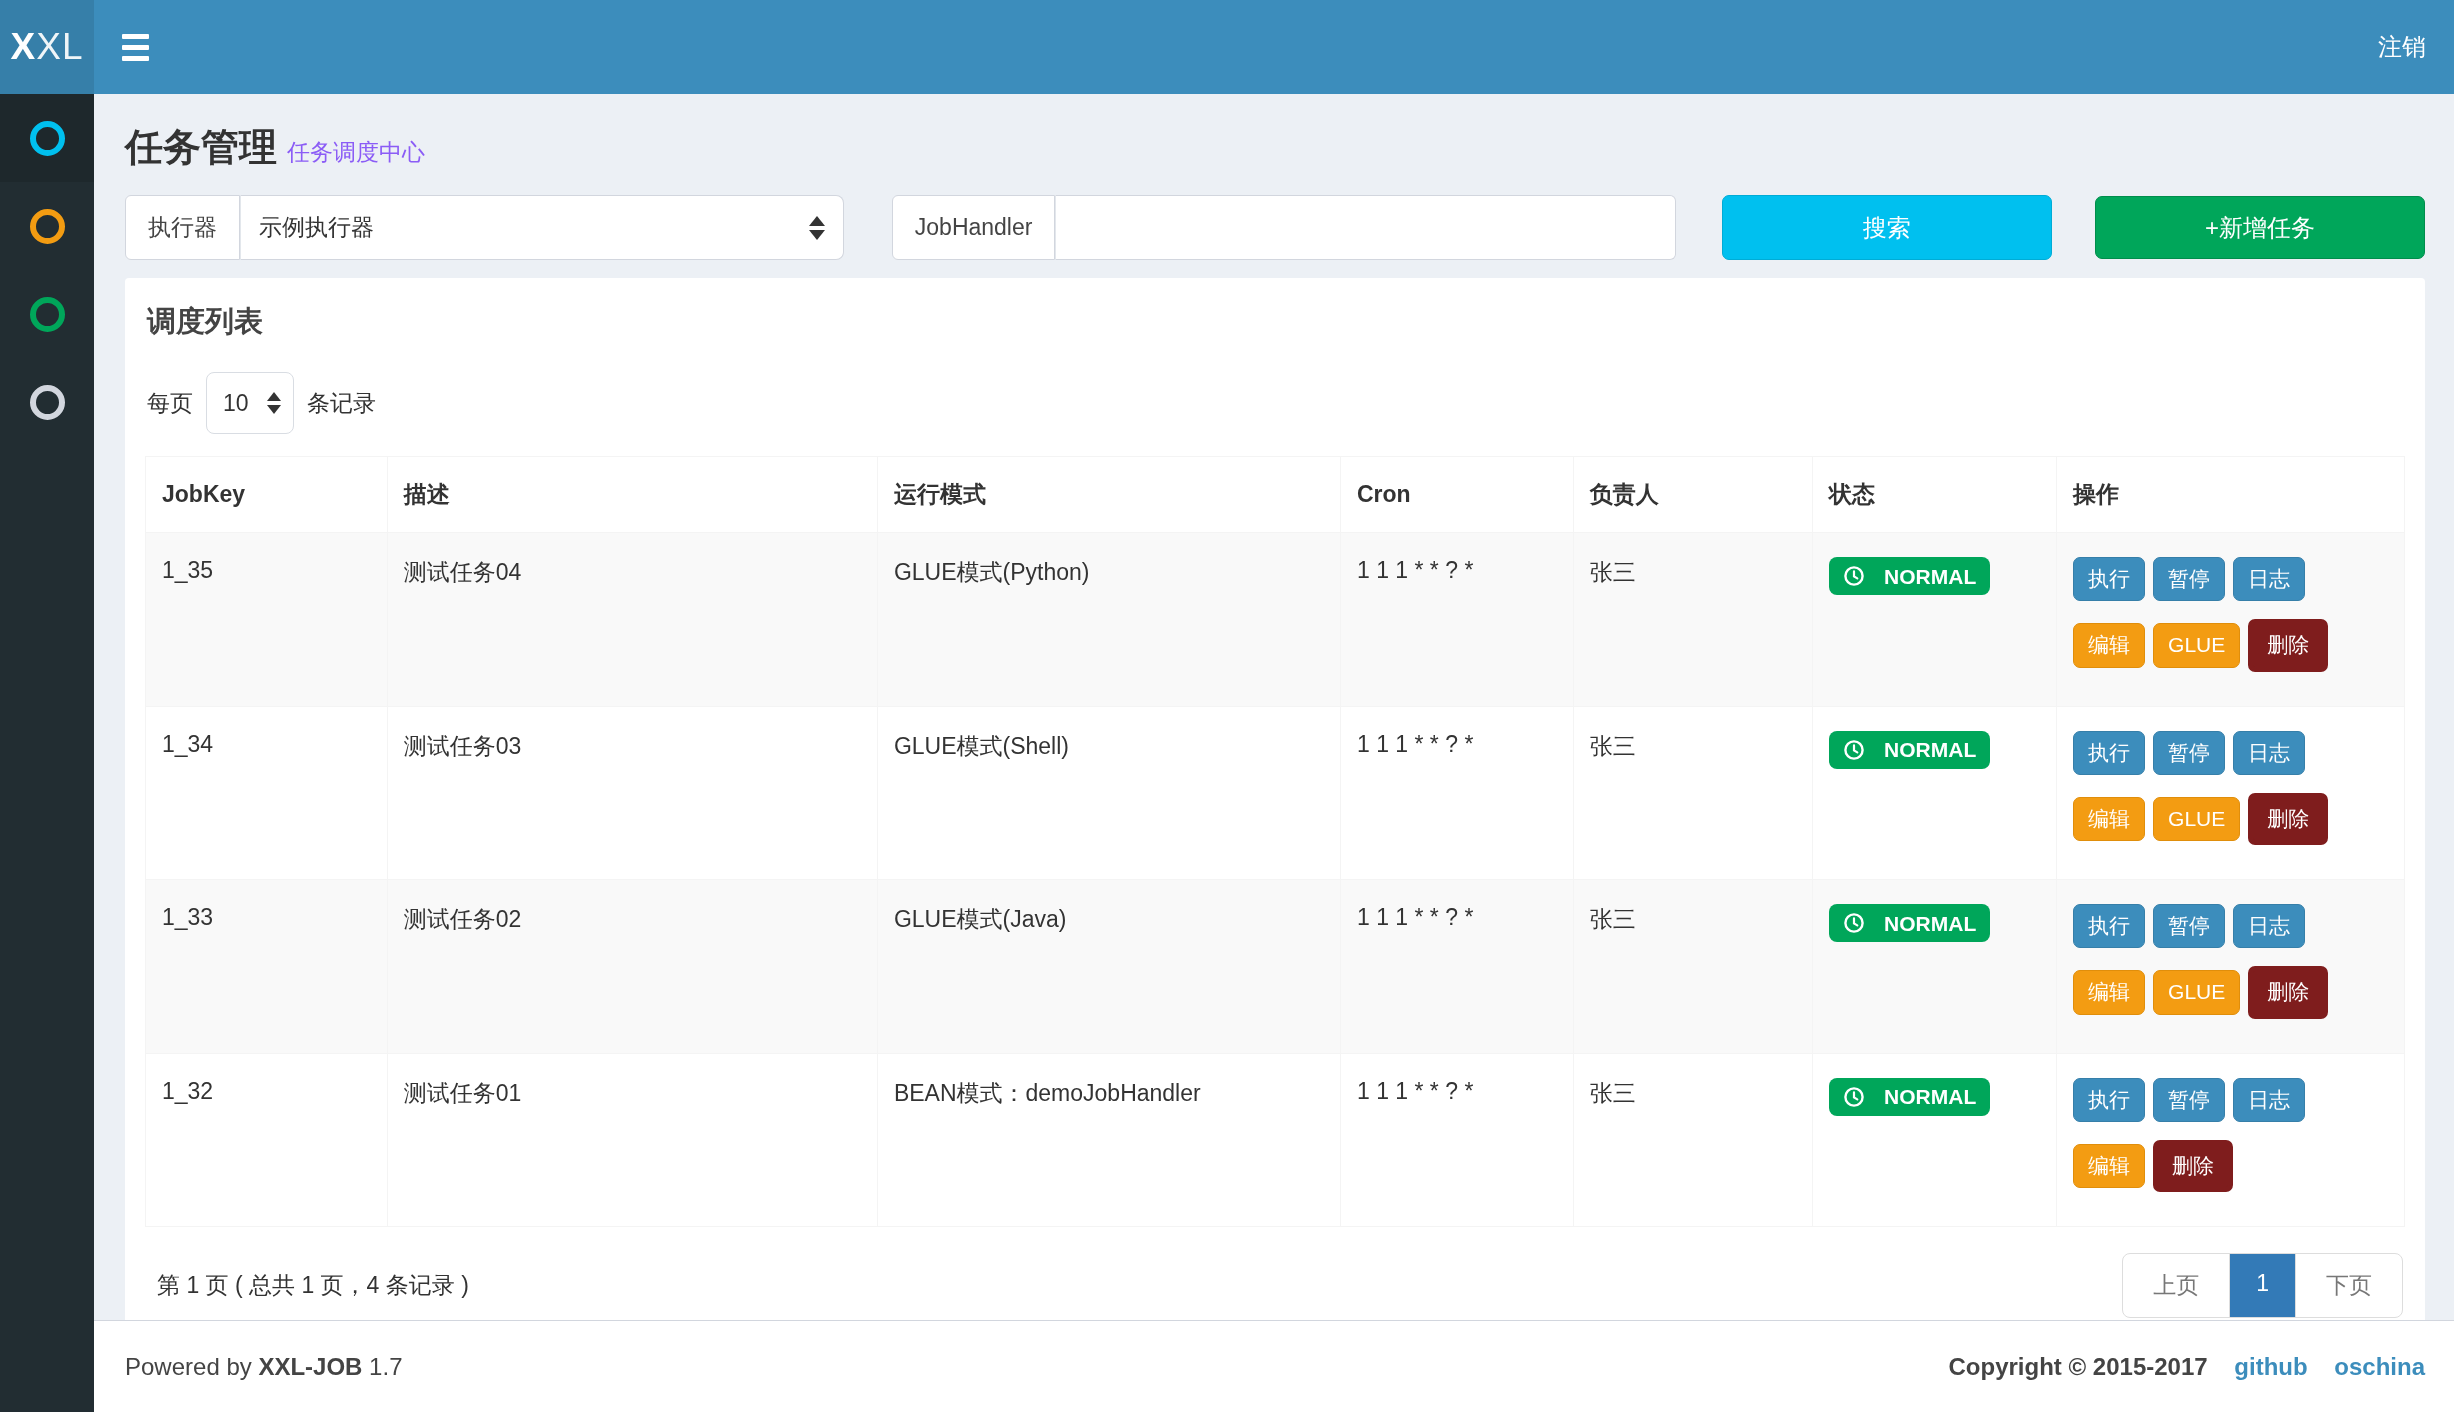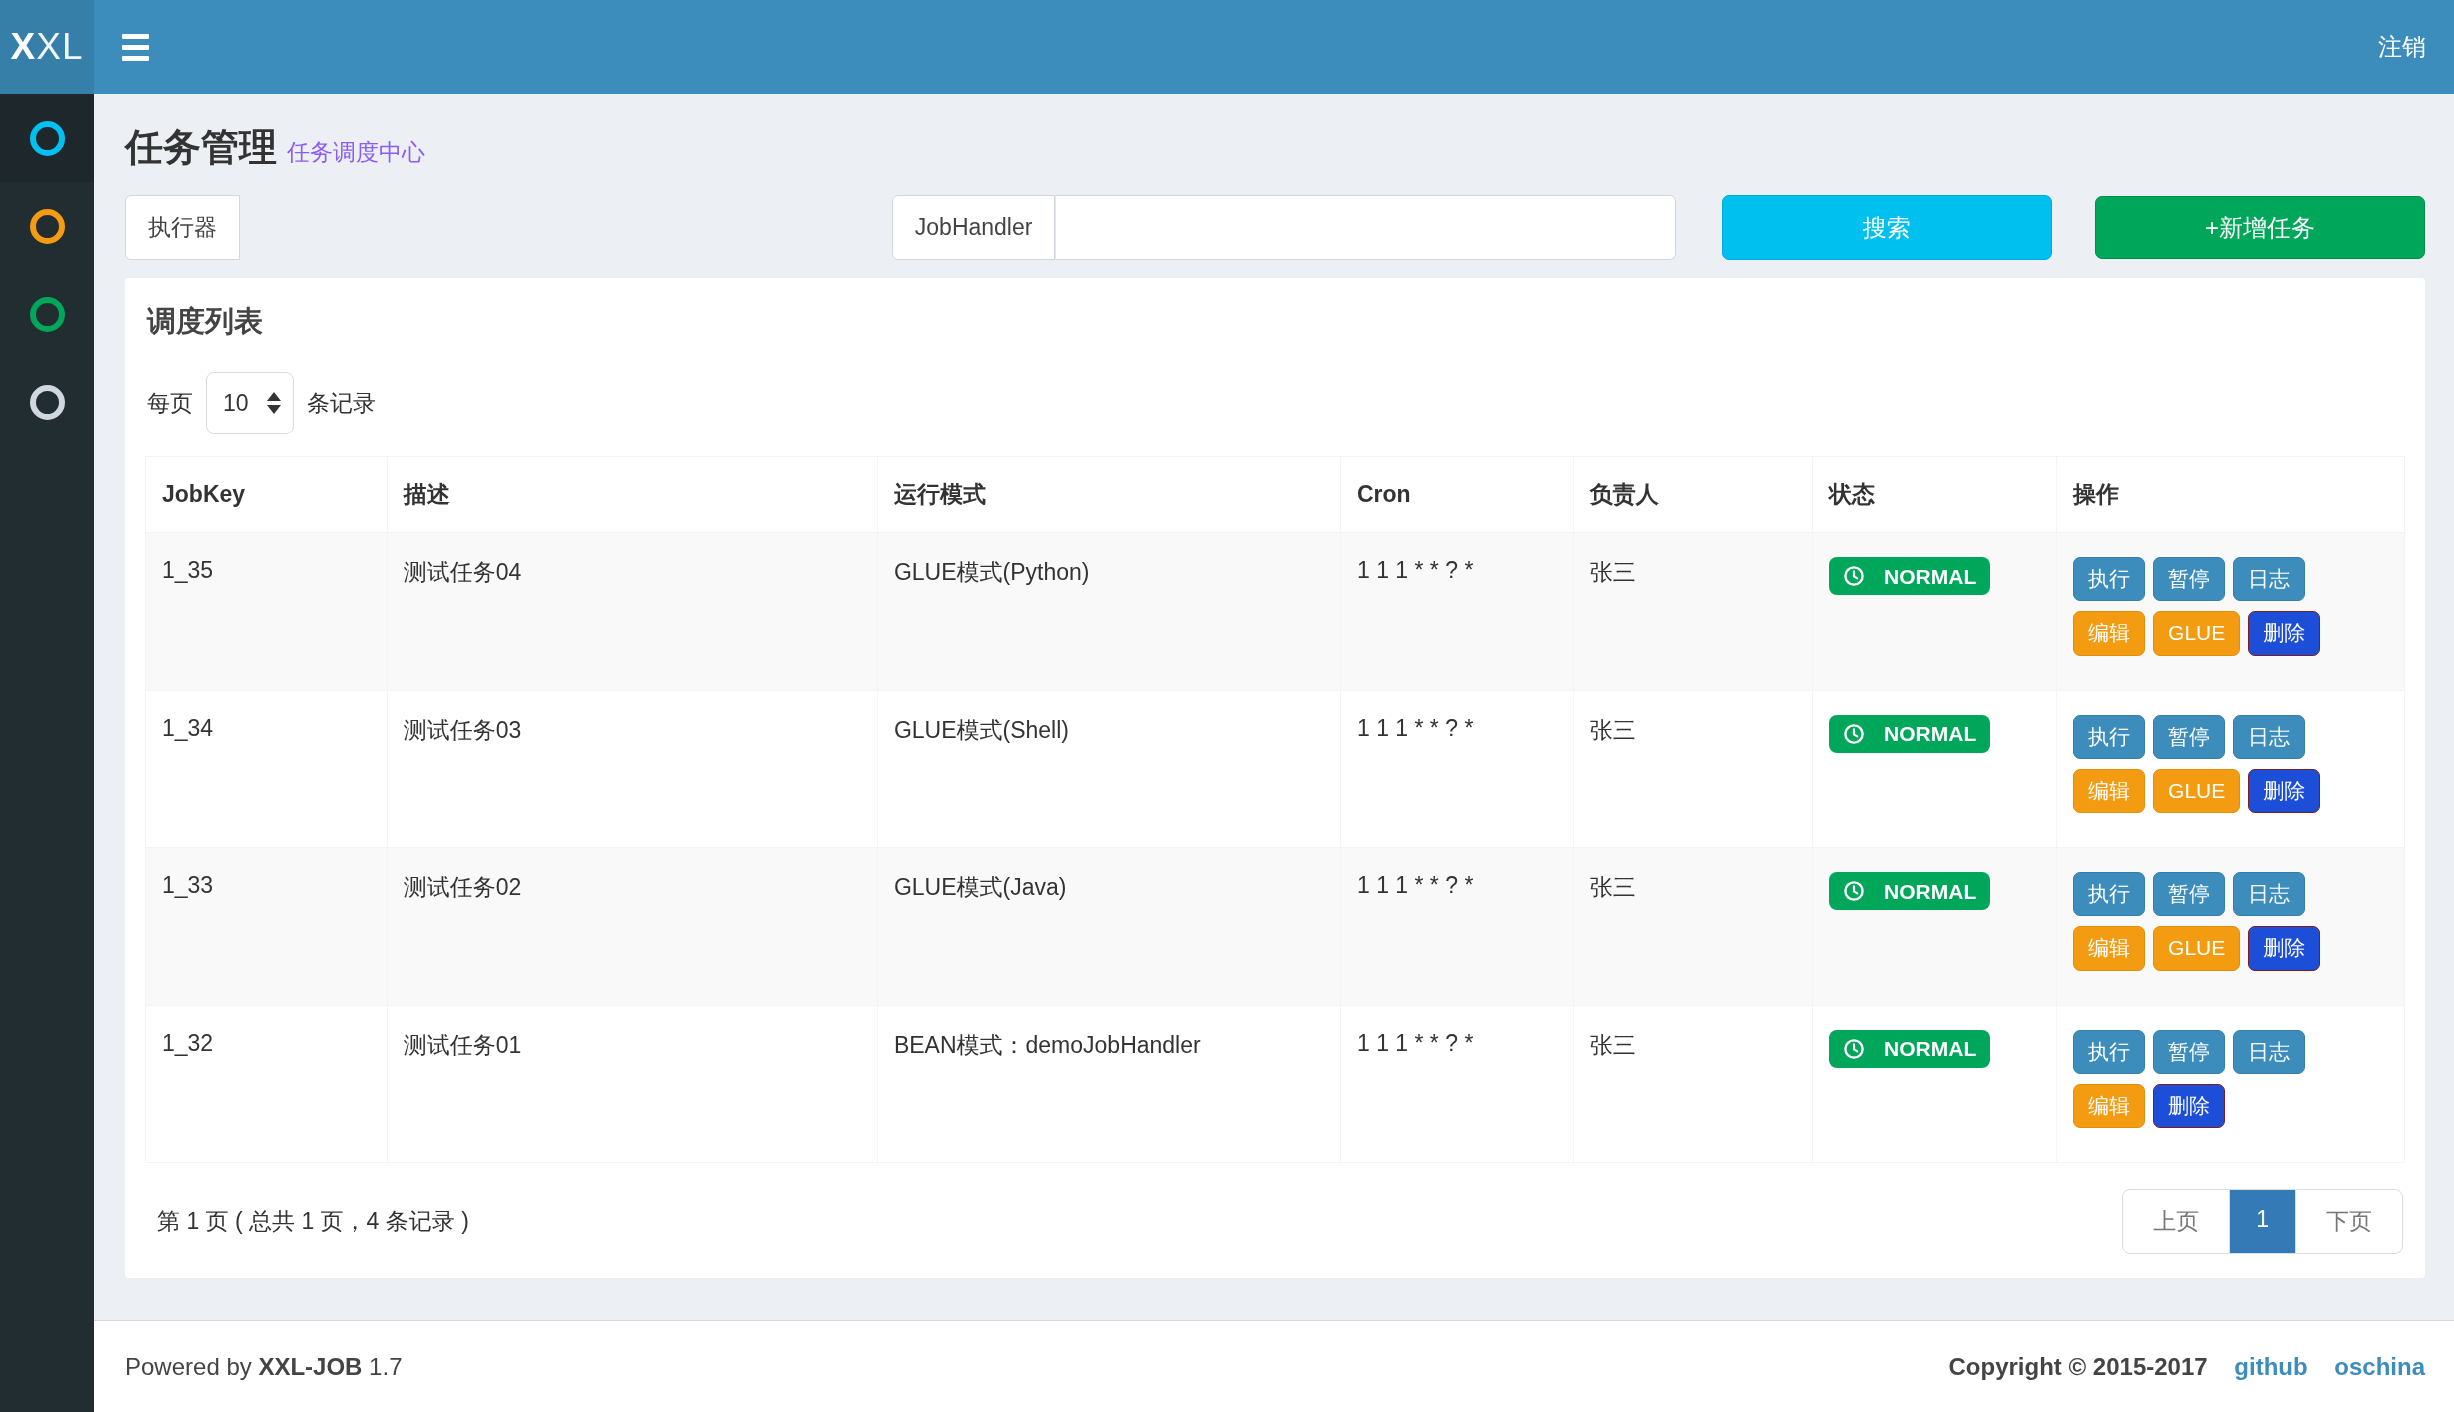--- a/index.html
+++ b/index.html
@@ -87,21 +87,21 @@
     background:#00a65a; color:#fff; font-weight:bold; font-size:21px;
     padding:8px 14px; border-radius:8px; line-height:1;
   }
   .actions { max-width:310px; }
   .abtn {
     display:inline-block; margin:0 8px 10px 0; padding:8px 14px; border-radius:7px;
     color:#fff; font-size:21px; line-height:1.25; cursor:pointer; text-decoration:none;
   }
   .abtn.primary { background:#3c8dbc; border:1px solid #367fa9; }
   .abtn.warning { background:#f39c12; border:1px solid #e08e0b; }
-  .abtn.danger  { background:#1d4ed8; border:1px solid #7f1d1d; }
+  .abtn.danger  { background:#7f1d1d; border:5px solid #7f1d1d;margin-top:8px; }
 
   .pager-row { display:flex; align-items:center; justify-content:space-between; margin-top:26px; padding:0 2px 0 12px; font-size:23px; }
   .pager { display:flex; border:1px solid #ddd; border-radius:8px; overflow:hidden; background:#fff; }
   .pager a { padding:16px 30px; color:#777; font-size:23px; cursor:pointer; border-left:1px solid #ddd; text-decoration:none; }
   .pager a:first-child { border-left:none; }
   .pager a.active { background:#337ab7; color:#fff; padding:16px 26px; }
 
   
   .footer {
     height:92px; background:#fff; border-top:1px solid #d2d6de;
@@ -147,20 +147,27 @@
   <div class="main-col">
     <div class="content">
 
       <div class="content-header">
         <h1><span>任务管理</span><small>任务调度中心</small></h1>
       </div>
 
       <div class="filter-row">
         <div class="input-group ig-executor">
           <span class="addon">执行器</span>
+          <div class="sel">
+            <span>示例执行器</span>
+            <span class="arrows">
+                <i class="up"></i>
+                <i class="dn"></i>
+              </span>
+          </div>
         </div>
         <div class="input-group ig-jobhandler">
           <span class="addon">JobHandler</span>
           <input value="" style="">
         </div>
         <button class="btn btn-search">搜索</button>
         <button class="btn btn-add">+新增任务</button>
       </div>
 
       <div class="panel">

